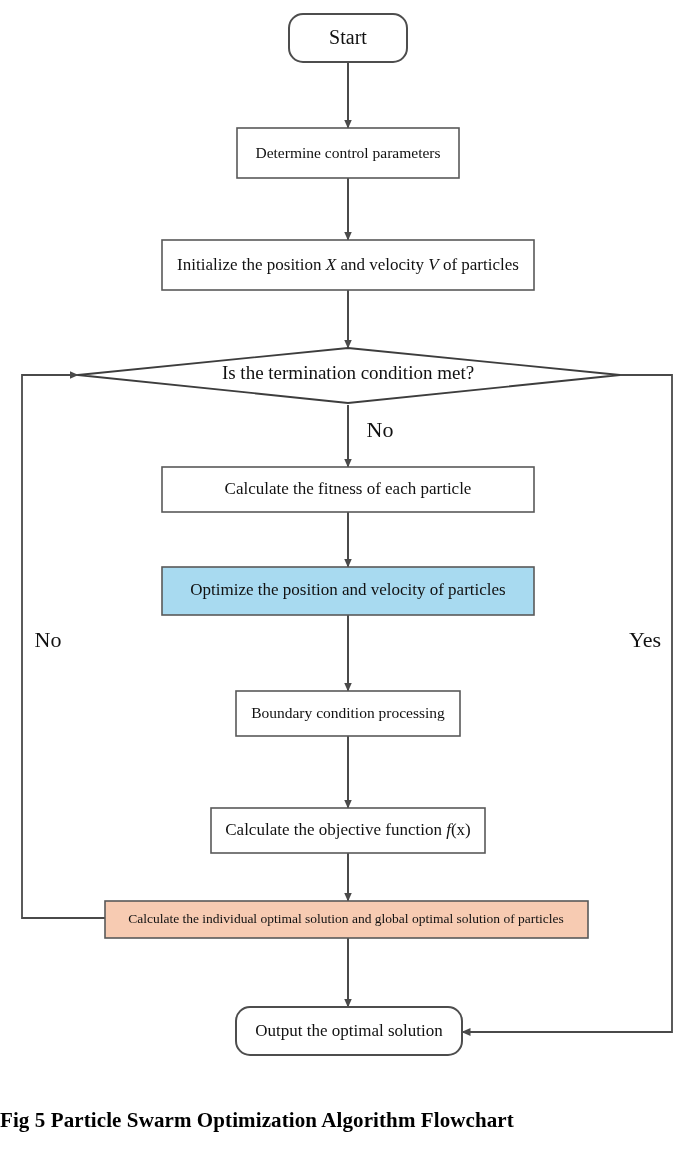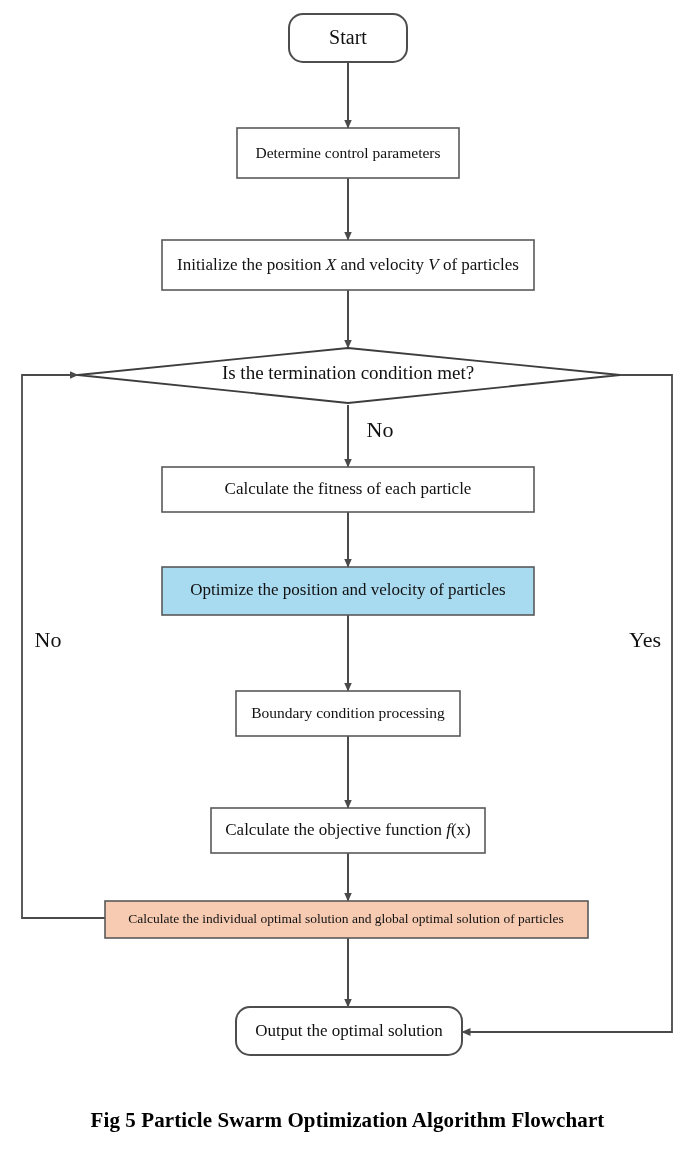--- a/index.html
+++ b/index.html
@@ -67,21 +67,21 @@
     font-size: 22px;
     fill: #111111;
     text-anchor: middle;
     dominant-baseline: middle;
   }
   .caption {
     position: absolute;
     left: 0;
     top: 1108px;
     width: 695px;
-    text-align: center;
+    text-align: left;
     font-family: "Liberation Serif", "DejaVu Serif", serif;
     font-weight: bold;
     font-size: 21px;
     color: #000000;
     letter-spacing: 0.1px;
   }
 </style>
 </head>
 <body>
 

